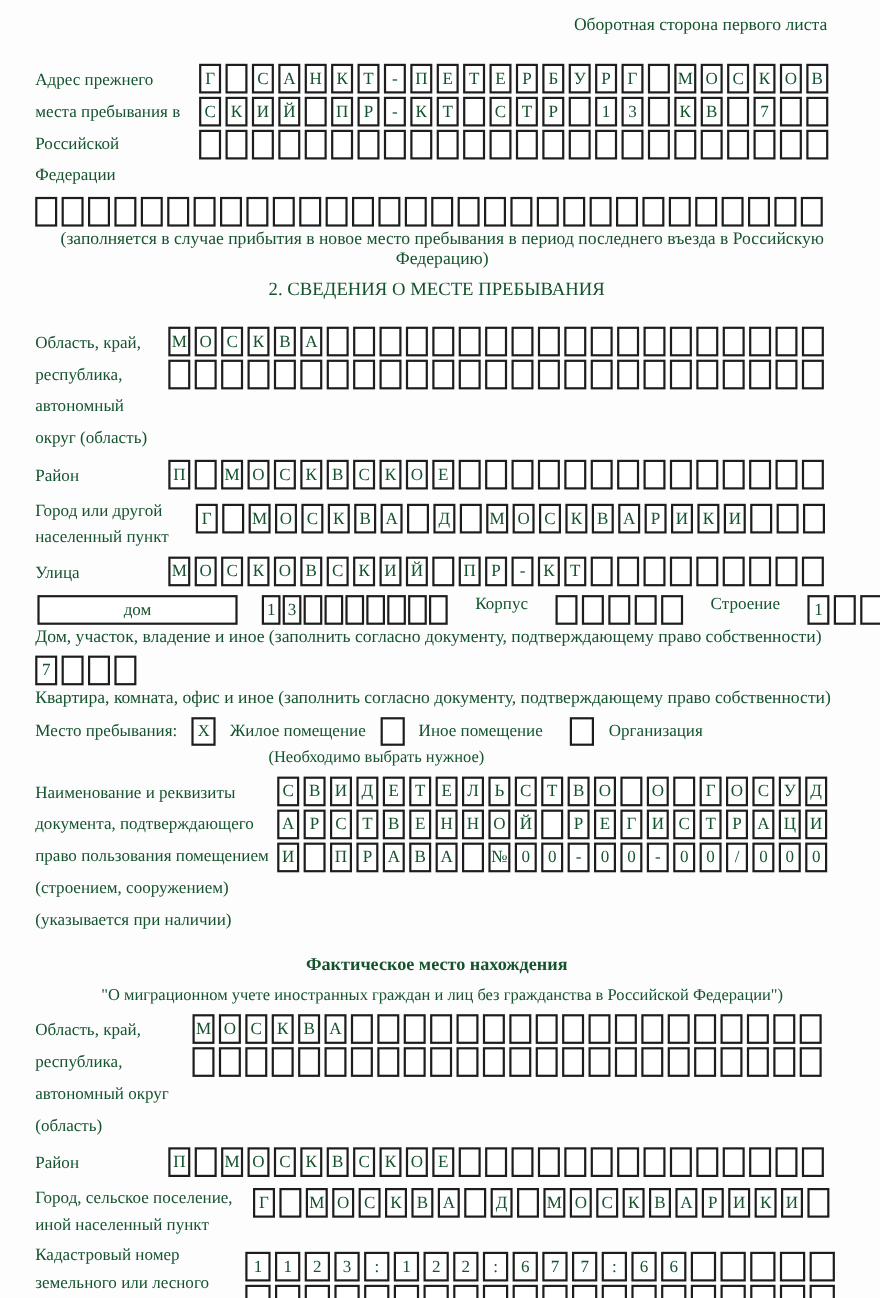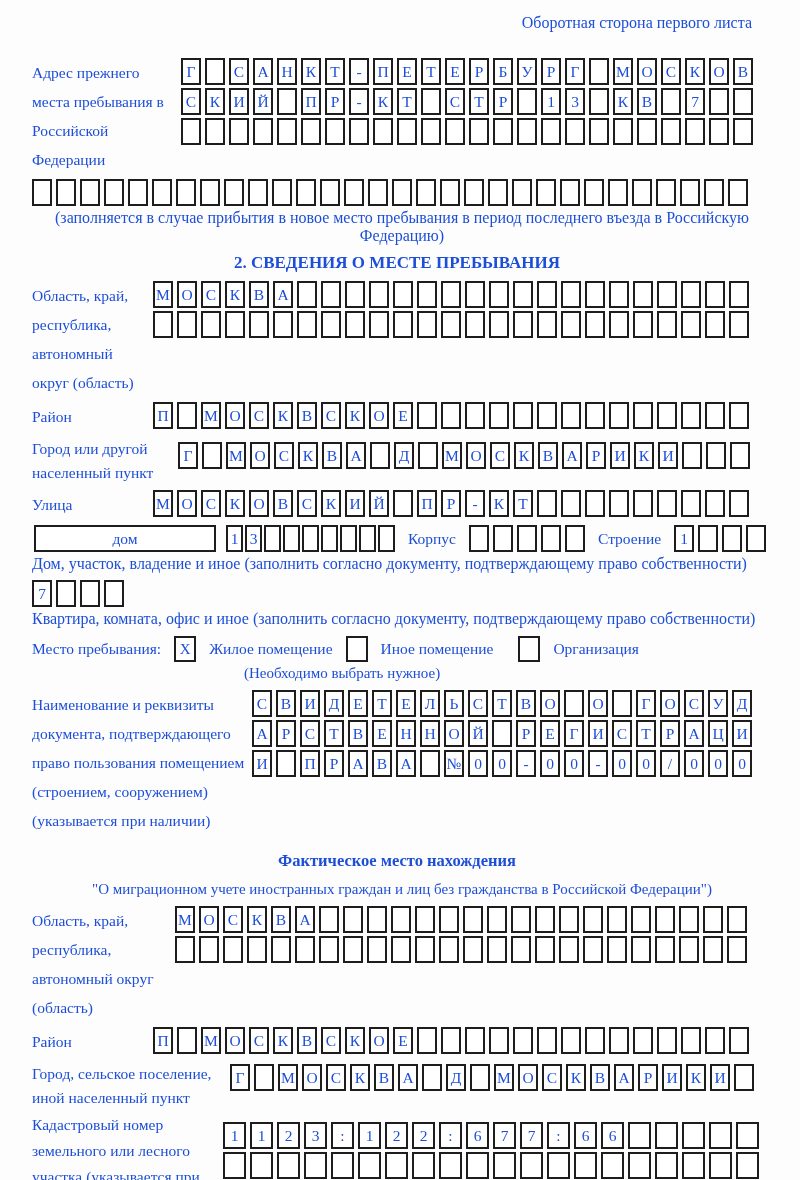--- a/index.html
+++ b/index.html
@@ -1,39 +1,39 @@
 <!DOCTYPE html>
 <html><head>
 <meta charset="utf-8">
 <style>
   html,body{margin:0;padding:0;background:#fff;}
   .page{
     width:800px;height:1180px;box-sizing:border-box;
     padding:14px 0 0 32px;position:relative;overflow:hidden;
-    background:#fdfdfd;color:#1d4ed8;
+    background:#fdfdfd;color:#14532d;
     font-family:"Liberation Serif","DejaVu Serif",serif;
   }
   .top-note{width:720px;text-align:right;font-size:16px;margin-bottom:26px;}
   .field{display:flex;margin-bottom:5px;}
   .flabel{font-size:15.5px;line-height:29px;flex:none;}
   .w149{width:149px;} .w121{width:121px;} .w146{width:146px;}
   .w220{width:220px;} .w198{width:198px;} .w191{width:191px;} .w143{width:143px;}
   .rows{flex:none;}
   .boxrow{display:flex;gap:4px;margin-bottom:3px;}
   .cell{
     width:16px;height:23px;border:2px solid #1d1d1d;background:#fff;
     display:flex;align-items:center;justify-content:center;
     font-size:15.5px;flex:none;
   }
   .tight{gap:2px;} .tight .cell{width:13px;}
   .cadrow{gap:4px;} .cadrow .cell{width:19px;}
   .caption{font-size:16px;margin:2px 0 7px;}
   .center{width:740px;text-align:center;}
-  .sec-title{width:730px;text-align:center;font-weight:bold;font-size:17px;margin:8px 0 8px;}
-  .house-row{display:flex;align-items:center;gap:10px;margin:1px 0 3px;}
+  .sec-title{width:730px;text-align:center;font-weight:normal;font-size:17px;margin:8px 0 24px;}
+  .house-row{display:flex;gap:22px;margin:1px 0 3px;}
   .widebox{
     height:23px;border:2px solid #1d1d1d;background:#fff;flex:none;
     text-align:center;font-size:15.5px;line-height:23px;margin-left:2px;
   }
   .wb-dom{width:178px;} .wb-kv{width:196px;}
   .inline-label{font-size:15.5px;flex:none;padding:0 3px;}
   .stay-row{display:flex;align-items:center;gap:13px;font-size:15.5px;margin-top:8px;}
   .cb{
     width:18px;height:22px;border:2px solid #1d1d1d;background:#fff;flex:none;
     display:flex;align-items:center;justify-content:center;font-size:15px;

